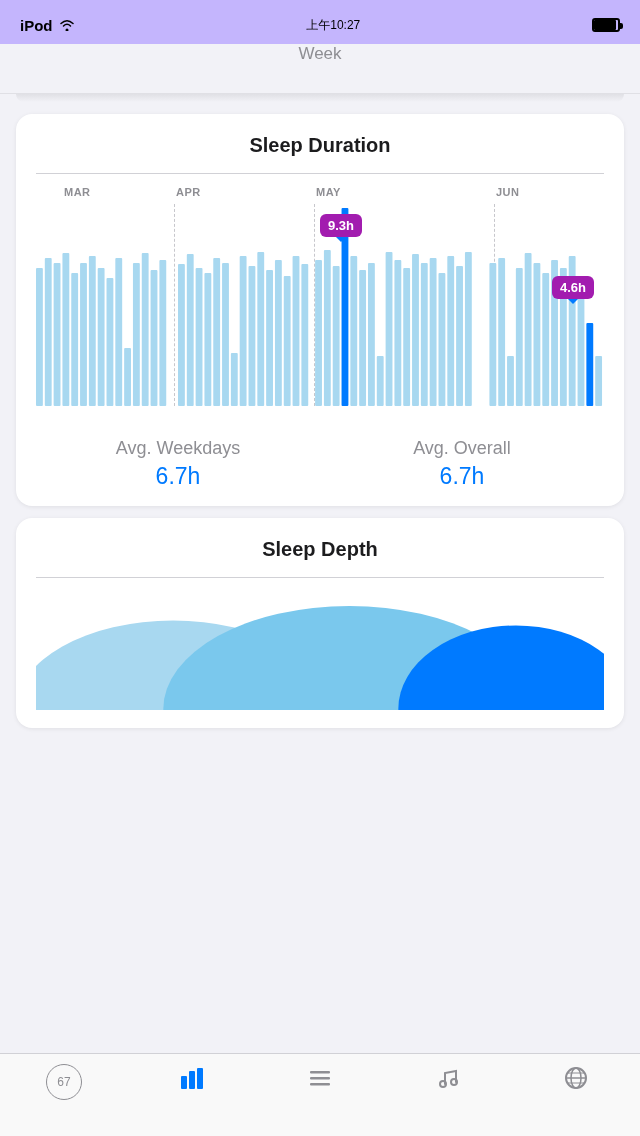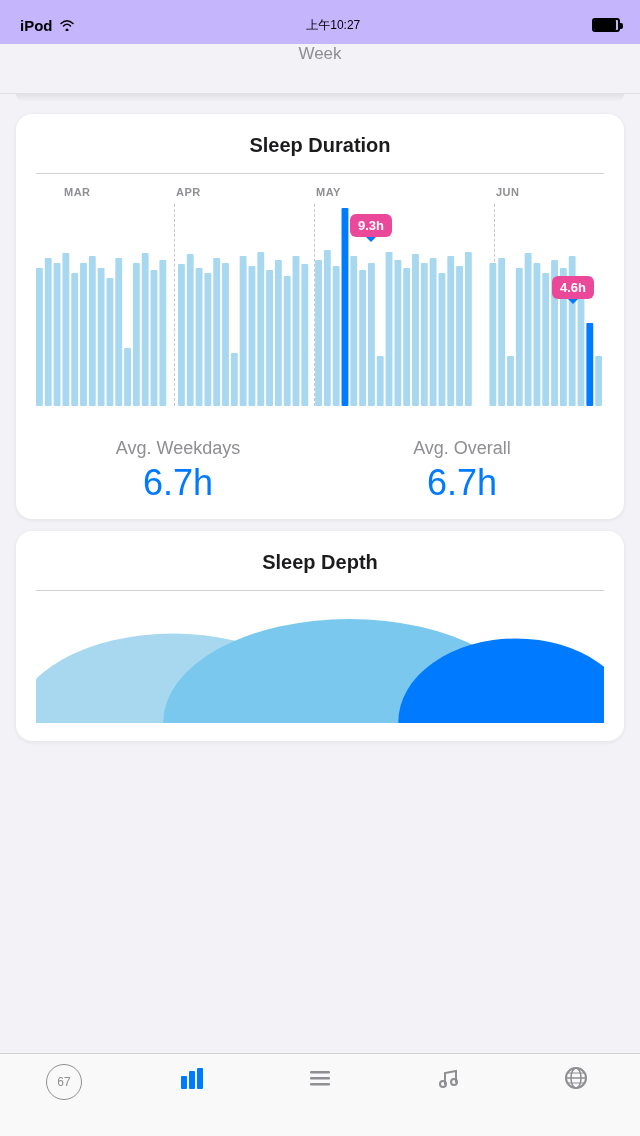--- a/index.html
+++ b/index.html
@@ -114,28 +114,27 @@
     .chart-month-divider {
       position: absolute;
       top: 18px;
       bottom: 0;
       width: 1px;
       border-left: 1px dashed #c7c7cc;
     }
 
     .tooltip {
       position: absolute;
-      background: #ec4899;
+      background: #a21caf;
       color: #fff;
       font-size: 13px;
       font-weight: 600;
       padding: 4px 8px;
       border-radius: 6px;
       white-space: nowrap;
-      margin-left: 30px;
     }
     .tooltip::after {
       content: '';
       position: absolute;
       bottom: -5px;
       left: 50%;
       transform: translateX(-50%);
       width: 0; height: 0;
       border-left: 5px solid transparent;
       border-right: 5px solid transparent;
@@ -152,21 +151,21 @@
     .stat-item {
       flex: 1;
       text-align: center;
     }
     .stat-label {
       font-size: 18px;
       color: #8e8e93;
       margin-bottom: 6px;
     }
     .stat-value {
-      font-size: 36px;
+      font-size: 23px;
       font-weight: 300;
       color: #007aff;
       line-height: 1;
     }
 
     
     .sleep-depth-chart {
       height: 120px;
       position: relative;
       overflow: hidden;

